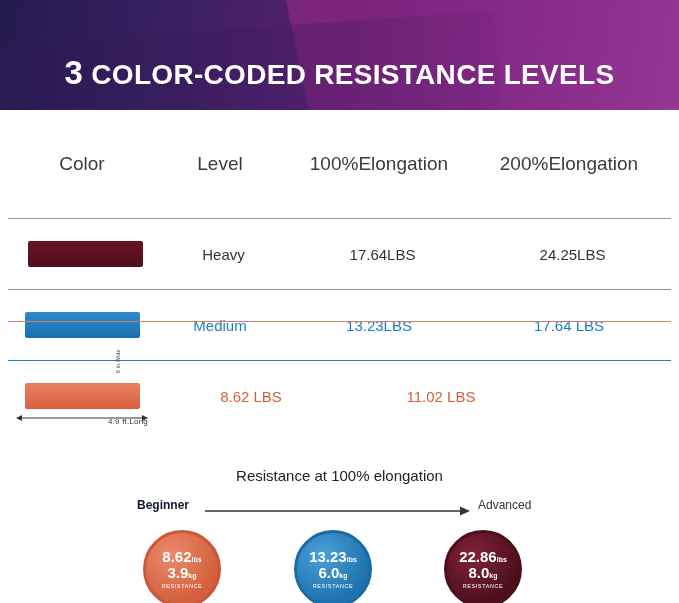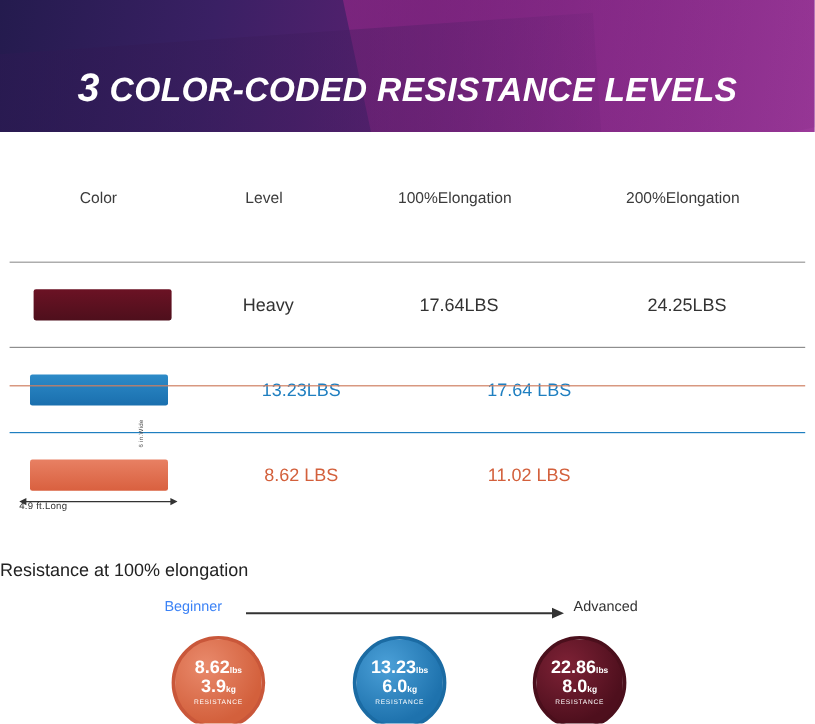--- a/index.html
+++ b/index.html
@@ -24,82 +24,82 @@
     transform:rotate(-12deg);
   }
   .header:after{
     content:"";position:absolute;left:-60px;bottom:-70px;width:560px;height:150px;
     background:linear-gradient(90deg, rgba(40,25,80,0.65), rgba(110,35,120,0.25));
     transform:rotate(-4deg);
   }
   .header-title{
     position:absolute;left:0;top:54px;width:679px;text-align:center;
     color:#ffffff;font-size:28px;font-weight:bold;letter-spacing:0.3px;
-    z-index:3;white-space:nowrap;font-style:italic;
+    z-index:3;white-space:nowrap;
   }
   .header-title .num{font-size:33px;}
   
   .table{
     position:absolute;left:0;top:110px;width:679px;
   }
   .thead{
     display:flex;height:108px;align-items:center;
     border-bottom:1px solid #9a9a9a;
     margin:0 8px;
   }
   .col-color{width:148px;text-align:center;}
   .col-level{width:128px;text-align:center;}
   .col-e1{width:190px;text-align:center;}
   .col-e2{width:190px;text-align:center;}
   .th{
-    color:#3b3b3b;font-size:13px;font-weight:normal;
+    color:#3b3b3b;font-size:19px;font-weight:normal;
   }
   .row{
     display:flex;align-items:center;height:70px;margin:0 8px;
     position:relative;
   }
   .row-heavy{border-bottom:1px solid #8e8e8e;justify-content:center;}
   .row-medium{border-bottom:1px solid #1f7fc0;}
   .row-light{border-bottom:none;}
   .rowtext{font-size:15px;}
   .band{
     width:115px;height:26px;border-radius:2px;margin:0 auto;
   }
   .band-wrap{width:148px;position:relative;}
   .band-heavy{background:linear-gradient(180deg,#6b1224,#4e0f1c);}
   .band-medium{background:linear-gradient(180deg,#2d8bc8,#1a6fae);}
   .band-light{background:linear-gradient(180deg,#e88063,#d9603f);}
   .len-label{
     position:absolute;left:8px;top:34px;width:132px;
-    text-align:left;font-size:8px;color:#333;letter-spacing:0.2px;
+    text-align:right;font-size:8px;color:#333;letter-spacing:0.2px;
   }
   .len-line{
     position:absolute;left:8px;top:30px;width:132px;height:10px;
   }
   .width-label{
     position:absolute;left:113px;top:-16px;font-size:5px;color:#444;
     transform:rotate(-90deg);transform-origin:left bottom;letter-spacing:0.3px;
   }
   .c-heavy{color:#333333;}
   .c-medium{color:#1f7fc0;}
   .c-light{color:#d3603c;}
   
   .light-sep{
     position:absolute;left:8px;top:211px;width:663px;height:1px;background:#cf7f62;
   }
   
   .bottom{
     position:absolute;left:0;top:455px;width:679px;height:148px;
   }
   .res-title{
-    position:absolute;left:0;top:12px;width:679px;
+    position:absolute;left:0;top:12px;width:679px;text-align:center;
     font-size:15px;color:#222;
   }
   .beginner{
-    position:absolute;left:137px;top:43px;font-size:12px;font-weight:normal;color:#3b82f6;
+    position:absolute;left:137px;top:43px;font-size:12px;font-weight:bold;color:#0f172a;
   }
   .advanced{
     position:absolute;left:478px;top:43px;font-size:12px;color:#333;
   }
   .arrow{
     position:absolute;left:205px;top:51px;width:265px;height:10px;
   }
   .circles{
     position:absolute;left:0;top:75px;width:679px;height:73px;
   }
@@ -139,20 +139,21 @@
     </div>
     <div class="col-level rowtext c-heavy">Heavy</div>
     <div class="col-e1 rowtext c-heavy">17.64LBS</div>
     <div class="col-e2 rowtext c-heavy">24.25LBS</div>
   </div>
 
   <div class="row row-medium">
     <div class="band-wrap">
       <div class="band band-medium"></div>
     </div>
+    <div class="col-level rowtext c-medium">Medium</div>
     <div class="col-e1 rowtext c-medium">13.23LBS</div>
     <div class="col-e2 rowtext c-medium">17.64 LBS</div>
   </div>
 
   <div class="row row-light">
     <div class="band-wrap">
       <div class="band band-light"></div>
       <div class="width-label">6 in.Wide</div>
       <svg class="len-line" viewBox="0 0 132 10">
         <line x1="3" y1="5" x2="129" y2="5" stroke="#333" stroke-width="1"></line>

